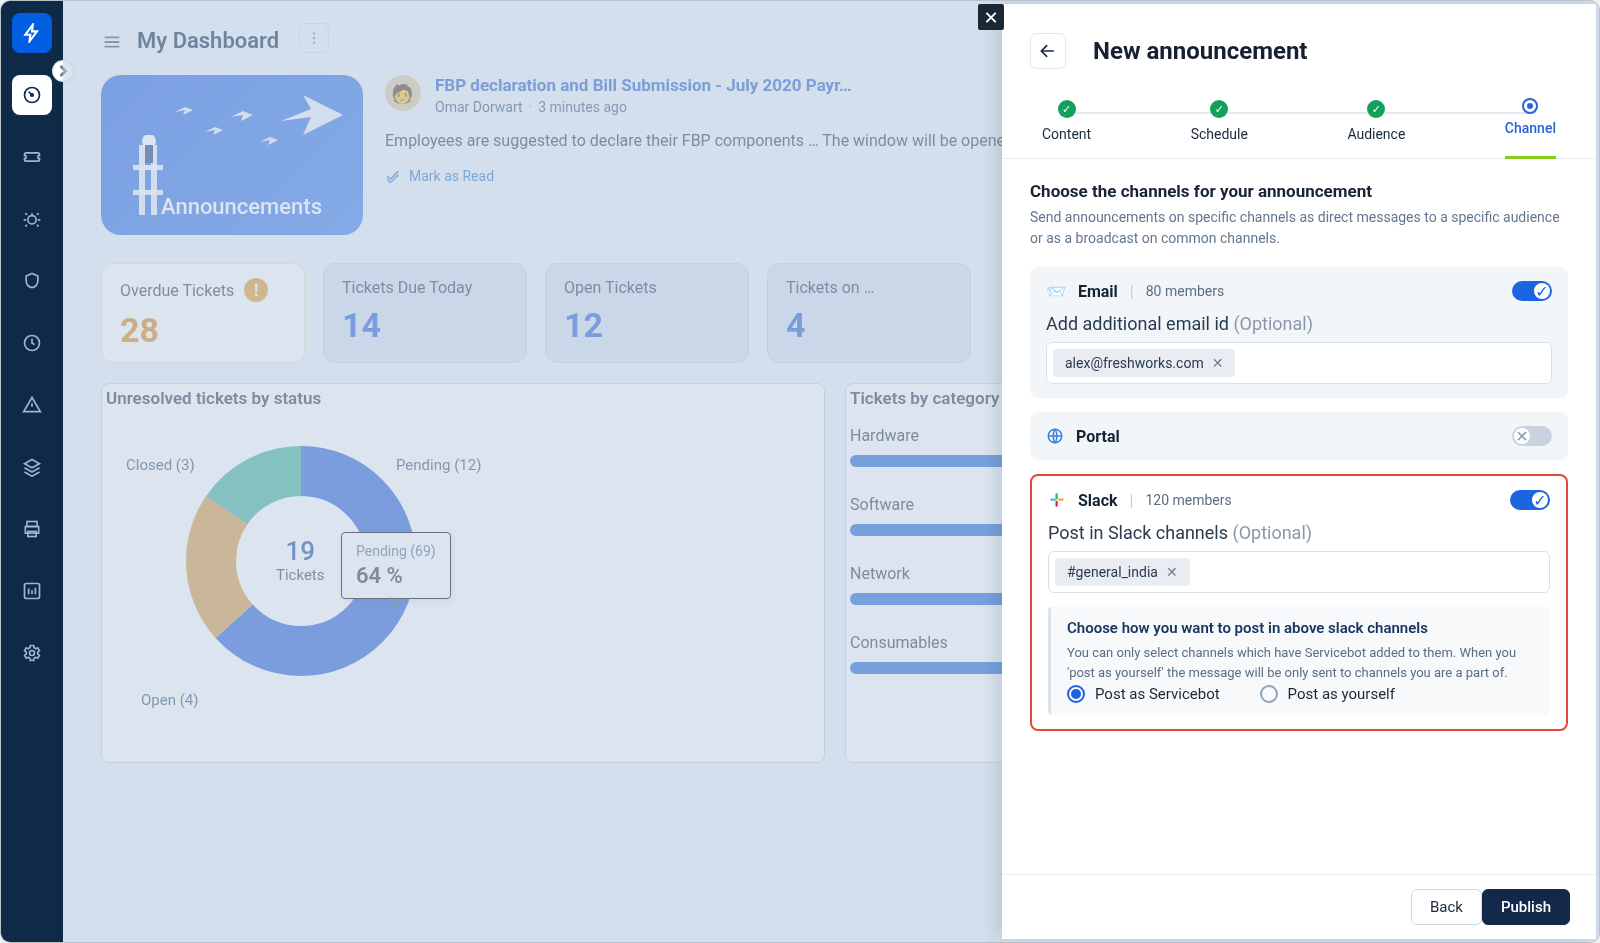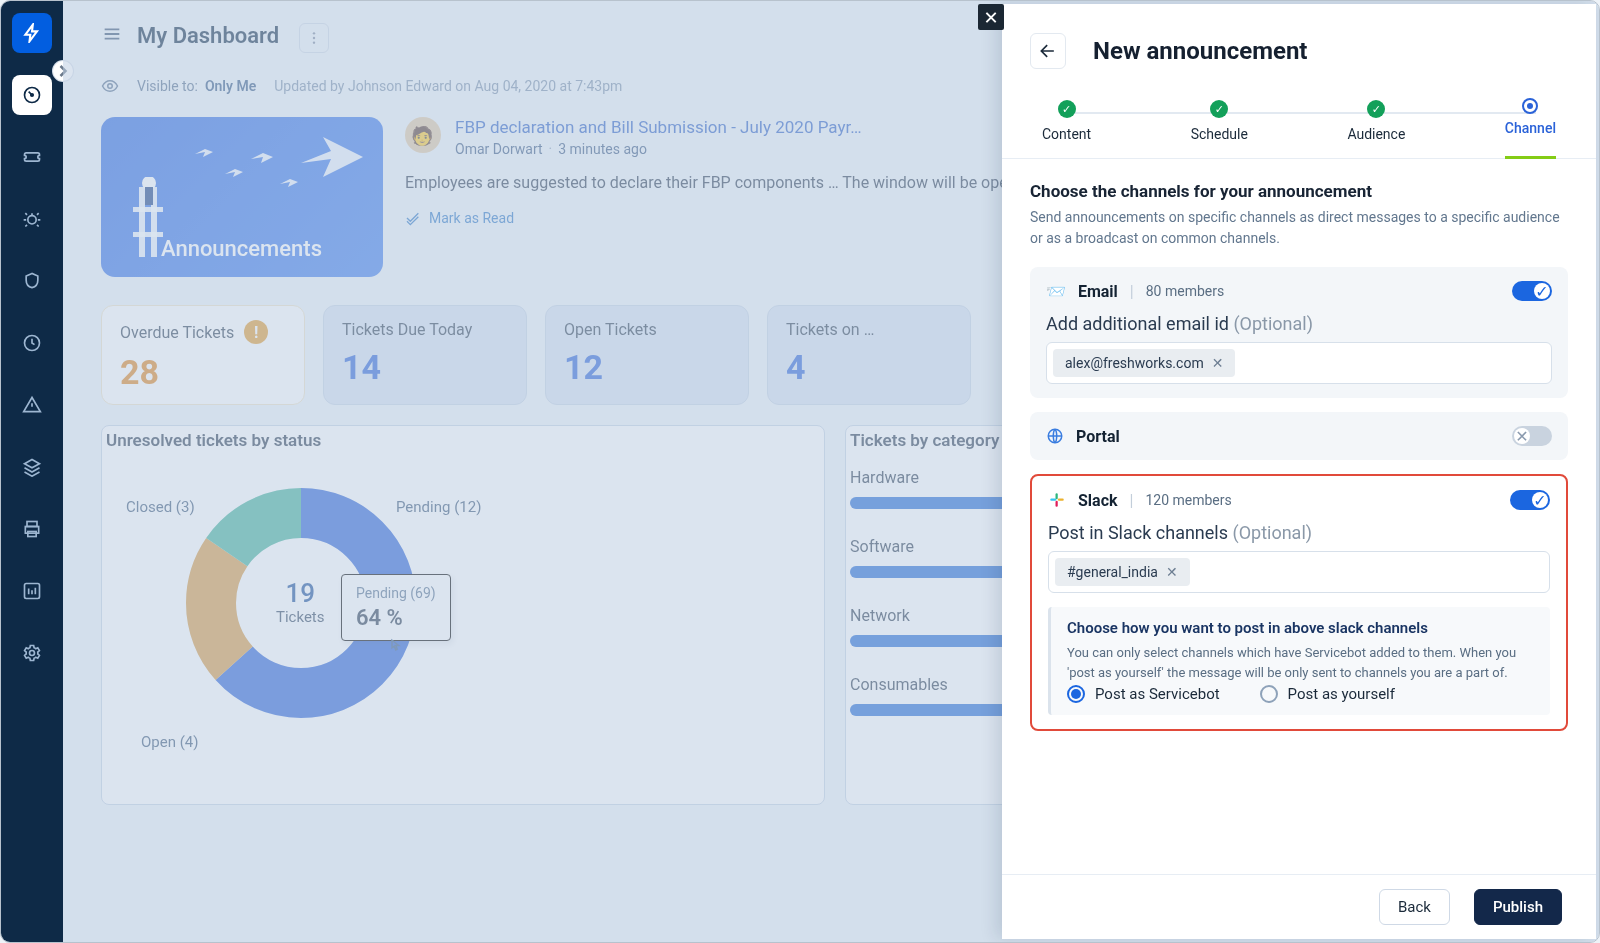--- a/index.html
+++ b/index.html
@@ -24,35 +24,35 @@
   
   .rail{position:absolute;left:0;top:0;width:62px;height:100%;background:var(--sidebar);display:flex;flex-direction:column;align-items:center;padding-top:12px;gap:22px;color:#9db6d1}
   .rail .logo{width:40px;height:40px;border-radius:8px;background:#025ee0;display:flex;align-items:center;justify-content:center;color:#fff}
   .rail .item{width:40px;height:40px;border-radius:8px;display:flex;align-items:center;justify-content:center;color:#9db6d1}
   .rail .item.active{background:#fff;color:#0e2a47}
   .rail .collapse{position:absolute;left:52px;top:60px;width:20px;height:20px;border-radius:50%;background:#fff;display:flex;align-items:center;justify-content:center;color:#6b7a8c;box-shadow:0 0 0 1px #d5deea}
   .rail svg{width:20px;height:20px}
   
   .app{position:absolute;left:62px;top:0;right:0;height:100%;padding:22px 30px 0 38px}
   .overlay{position:absolute;left:62px;top:0;right:0;height:100%;background:var(--overlay);pointer-events:none}
-  .topbar{display:flex;align-items:flex-start;gap:14px;color:#0e2a47}
+  .topbar{display:flex;align-items:flex-end;gap:14px;color:#0e2a47}
   .topbar .menu-icon{color:#385273}
   .topbar h1{font-size:22px;font-weight:600;margin:0}
   .topbar .more{width:30px;height:30px;border:1px solid #cfd9e6;border-radius:6px;display:flex;align-items:center;justify-content:center;color:#7b8aa0;margin-left:6px}
   .meta{display:flex;align-items:center;gap:18px;margin-top:24px;color:#55708f;font-size:14px}
   .meta .eye{color:#55708f}
   .meta b{color:#365a86;font-weight:600}
   .hero{margin-top:22px;display:flex;gap:22px;align-items:flex-start}
-  .ann-card{width:282px;height:160px;border-radius:14px;background:linear-gradient(135deg,#2c69e2,#3f7eee);color:#fff;position:relative;overflow:hidden}
+  .ann-card{width:262px;height:160px;border-radius:20px;background:linear-gradient(135deg,#2c69e2,#3f7eee);color:#fff;position:relative;overflow:hidden}
   .ann-card .title{position:absolute;left:60px;bottom:16px;font-size:22px;font-weight:500}
   .ann-card svg{position:absolute}
   .feed{flex:1}
   .feed .row{display:flex;gap:14px}
   .feed .avatar{width:36px;height:36px;border-radius:50%;background:#e1c8a4;display:flex;align-items:center;justify-content:center;font-size:18px}
-  .feed .title{color:#2e62c6;font-weight:400;font-size:17px}
+  .feed .title{color:#2e62c6;font-weight:700;font-size:17px}
   .feed .who{color:#3a5a84;font-size:14px;margin-top:4px}
   .feed .who .dot{margin:0 6px;color:#8ea2b9}
   .feed .body{margin-top:14px;color:#2a3b50;font-size:16px;line-height:1.55}
   .feed .mark{margin-top:14px;color:#2e79c6;font-size:14px;display:flex;align-items:center;gap:8px}
   .kpis{margin-top:28px;display:flex;gap:18px}
   .kpi{height:100px;border-radius:12px;background:var(--card);border:1px solid var(--card-border);padding:14px 18px;min-width:204px}
   .kpi.alert{background:#fff;border-color:#efe3c5}
   .kpi .label{color:#2d3e52;font-size:16px;display:flex;align-items:center;gap:10px}
   .kpi .label .badge{width:24px;height:24px;border-radius:50%;background:#e39a2c;color:#fff;display:flex;align-items:center;justify-content:center;font-weight:700}
   .kpi .val{font-size:34px;font-weight:700;margin-top:8px;color:var(--blue)}
@@ -110,21 +110,21 @@
   .chip{background:var(--chip-bg);border-radius:4px;padding:6px 12px;display:flex;align-items:center;gap:8px;color:#2a3b50;font-size:14px}
   .chip .x{color:#6d7e92;font-size:14px}
   .slack-sub{background:#f7f9fb;border-left:3px solid #dbe3ec;margin-top:14px;padding:12px 16px;border-radius:4px}
   .slack-sub .t{color:#1a3563;font-weight:600;font-size:15px}
   .slack-sub .d{color:#5a6e83;font-size:13px;margin-top:6px;line-height:1.5}
   .radios{display:flex;gap:40px;margin-top:3px;align-items:center}
   .radio{display:flex;align-items:center;gap:10px;color:#1b2a3a;font-size:15px}
   .radio .r{width:18px;height:18px;border-radius:50%;border:2px solid #8ea2b9;display:flex;align-items:center;justify-content:center}
   .radio.sel .r{border-color:#1b66e0}
   .radio.sel .r::after{content:"";width:10px;height:10px;border-radius:50%;background:#1b66e0}
-  .pr-foot{border-top:1px solid #e7edf4;padding:14px 34px;display:flex;justify-content:flex-end;gap:24px}
+  .pr-foot{border-top:1px solid #e7edf4;padding:14px 26px;display:flex;justify-content:flex-end;gap:0}
   .btn{height:36px;border-radius:6px;padding:0 18px;font-size:15px;display:flex;align-items:center;border:1px solid #cfd9e6;background:#fff;color:#1b2a3a}
   .btn.primary{background:#13284a;color:#fff;border-color:#13284a;font-weight:500}
   .ic{display:inline-flex}
 </style>
 </head>
 <body>
 
 <div class="rail">
   <div class="logo">
     <svg viewBox="0 0 24 24" fill="none" stroke="currentColor" stroke-width="2.5">
@@ -205,30 +205,20 @@
         </svg>
     </span>
     <h1>My Dashboard</h1>
     <span class="more">
       <svg width="16" height="16" viewBox="0 0 24 24" fill="currentColor">
           <circle cx="12" cy="5" r="1.8"></circle>
           <circle cx="12" cy="12" r="1.8"></circle>
           <circle cx="12" cy="19" r="1.8"></circle>
         </svg>
     </span>
-  </div>
-  <div class="meta">
-    <span class="ic eye">
-      <svg width="18" height="18" viewBox="0 0 24 24" fill="none" stroke="currentColor" stroke-width="2">
-          <path d="M2 12s3.5-7 10-7 10 7 10 7-3.5 7-10 7S2 12 2 12z"></path>
-          <circle cx="12" cy="12" r="3"></circle>
-        </svg>
-    </span>
-    <span><span>Visible to:</span>&nbsp;&nbsp;<b>Only Me</b></span>
-    <span style="color:#7a91aa">Updated by Johnson Edward on Aug 04, 2020 at 7:43pm</span>
   </div>
 
   <div class="hero">
     <div class="ann-card">
       <svg style="left:20px;top:60px" width="80" height="90" viewBox="0 0 80 90">
           <rect x="30" y="10" width="6" height="70" fill="#fff" opacity=".9"></rect>
           <rect x="18" y="10" width="6" height="70" fill="#fff" opacity=".9"></rect>
           <rect x="12" y="30" width="30" height="5" fill="#fff" opacity=".9"></rect>
           <rect x="12" y="55" width="30" height="5" fill="#fff" opacity=".9"></rect>
           <circle cx="28" cy="6" r="7" fill="#fff"></circle>

